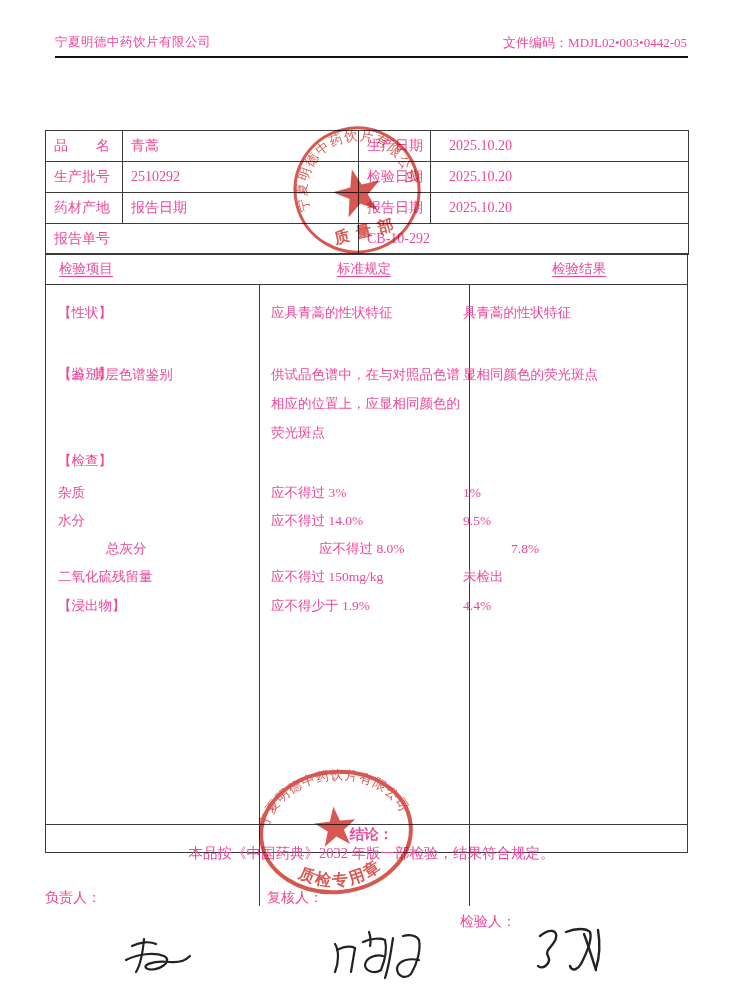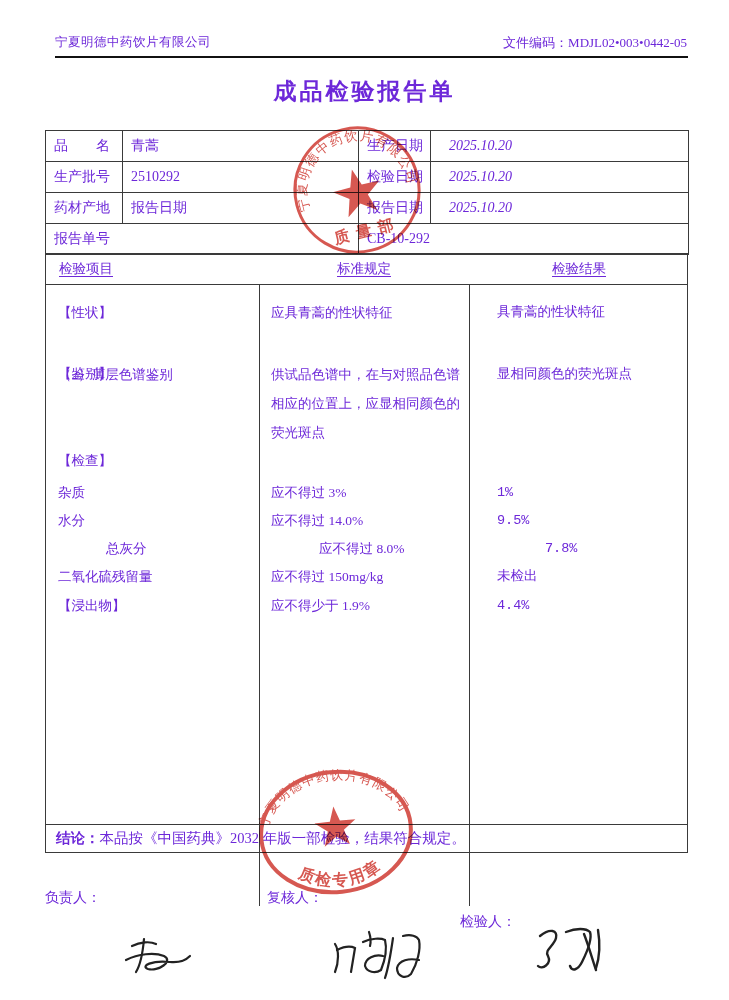--- a/index.html
+++ b/index.html
@@ -1,62 +1,61 @@
 <!DOCTYPE html>
 <html><head>
 <meta charset="utf-8">
 <style>
   html,body{margin:0;padding:0;background:#ffffff;}
   .sheet{position:relative;width:729px;height:1000px;background:#fff;overflow:hidden;
-         font-family:"Liberation Serif","DejaVu Serif",serif;color:#6d28d9;}
+         font-family:"Liberation Serif","DejaVu Serif",serif;color:#ec4899;}
   .company{position:absolute;left:55px;top:34px;font-size:12.5px;letter-spacing:.5px;}
   .doccode{position:absolute;right:42px;top:34px;font-size:13px;}
   .rule{position:absolute;left:55px;right:41px;top:56px;height:2px;background:#111;}
   .title{position:absolute;left:0;right:0;top:76px;text-align:center;font-size:23px;
          font-weight:bold;letter-spacing:3px;}
   
   .info-table{position:absolute;left:45px;top:130px;width:643px;border-collapse:collapse;
               table-layout:fixed;}
   .info-table td{border:1px solid #3a3a3a;height:30px;font-size:14px;padding:0 8px;
                  white-space:nowrap;overflow:hidden;}
-  .info-table td.v2{padding-left:18px;font-style:italic;}
+  .info-table td.v2{padding-left:18px;}
   
   .mt{position:absolute;left:45px;top:253px;width:643px;height:600px;border:1px solid #3a3a3a;
       box-sizing:border-box;}
   .mt-header{position:absolute;left:0;right:0;top:0;height:30px;border-bottom:1px solid #3a3a3a;
              display:grid;grid-template-columns:213px 210px 220px;align-items:center;}
   .mt-header .h{font-size:13.5px;text-decoration:underline;text-underline-offset:3px;}
   .mt-header .h1{padding-left:13px;text-align:left;}
   .mt-header .h2,.mt-header .h3{text-align:center;}
   .mt-body{position:absolute;left:0;right:0;top:30px;height:622px;}
   .vline{position:absolute;top:0;bottom:0;width:1px;background:#3a3a3a;}
   .vl1{left:213px;} .vl2{left:423px;}
   .cell{position:absolute;font-size:13.5px;line-height:29px;}
-  .cl{left:12px;width:195px;} .cm{left:225px;width:196px;} .cr{left:451px;width:200px;font-family:Liberation Mono, monospace;}
+  .cl{left:12px;width:195px;} .cm{left:225px;width:196px;} .cr{left:417px;width:200px;}
   .r0{top:14px;} .r1{top:46px;margin-top:29px;} .r2{top:76px;} .r3{top:162px;} .r4{top:194px;}
   .r5{top:222px;} .r6{top:250px;margin-left:48px;} .r7{top:278px;} .r8{top:307px;}
   .mt-conclusion{position:absolute;left:0;right:0;bottom:0;height:27px;border-top:1px solid #3a3a3a;
-                 display:flex;align-items:center;padding-left:10px;font-size:14.5px;}
+                 display:flex;align-items:center;padding-left:10px;font-size:14.5px;flex-direction:column;}
   .mt-conclusion b{font-weight:bold;}
   
   .sig-label{position:absolute;font-size:14px;top:889px;}
   .sl1{left:45px;} .sl2{left:267px;} .sl3{left:460px;margin-top:24px;}
   .sigsvg{position:absolute;pointer-events:none;}
   
   .stamp{position:absolute;pointer-events:none;mix-blend-mode:multiply;opacity:.85;z-index:5;}
 </style>
 </head>
 <body>
 
 <div class="sheet">
 
   <div class="company">宁夏明德中药饮片有限公司</div>
   <div class="doccode">文件编码：MDJL02•003•0442-05</div>
   <div class="rule"></div>
-  <div class="title">成品检验报告单</div>
 
   <table class="info-table">
     <colgroup>
         <col style="width:77px">
         <col style="width:236px">
         <col style="width:72px">
         <col style="width:258px">
       </colgroup>
     <tbody>
         <tr>

